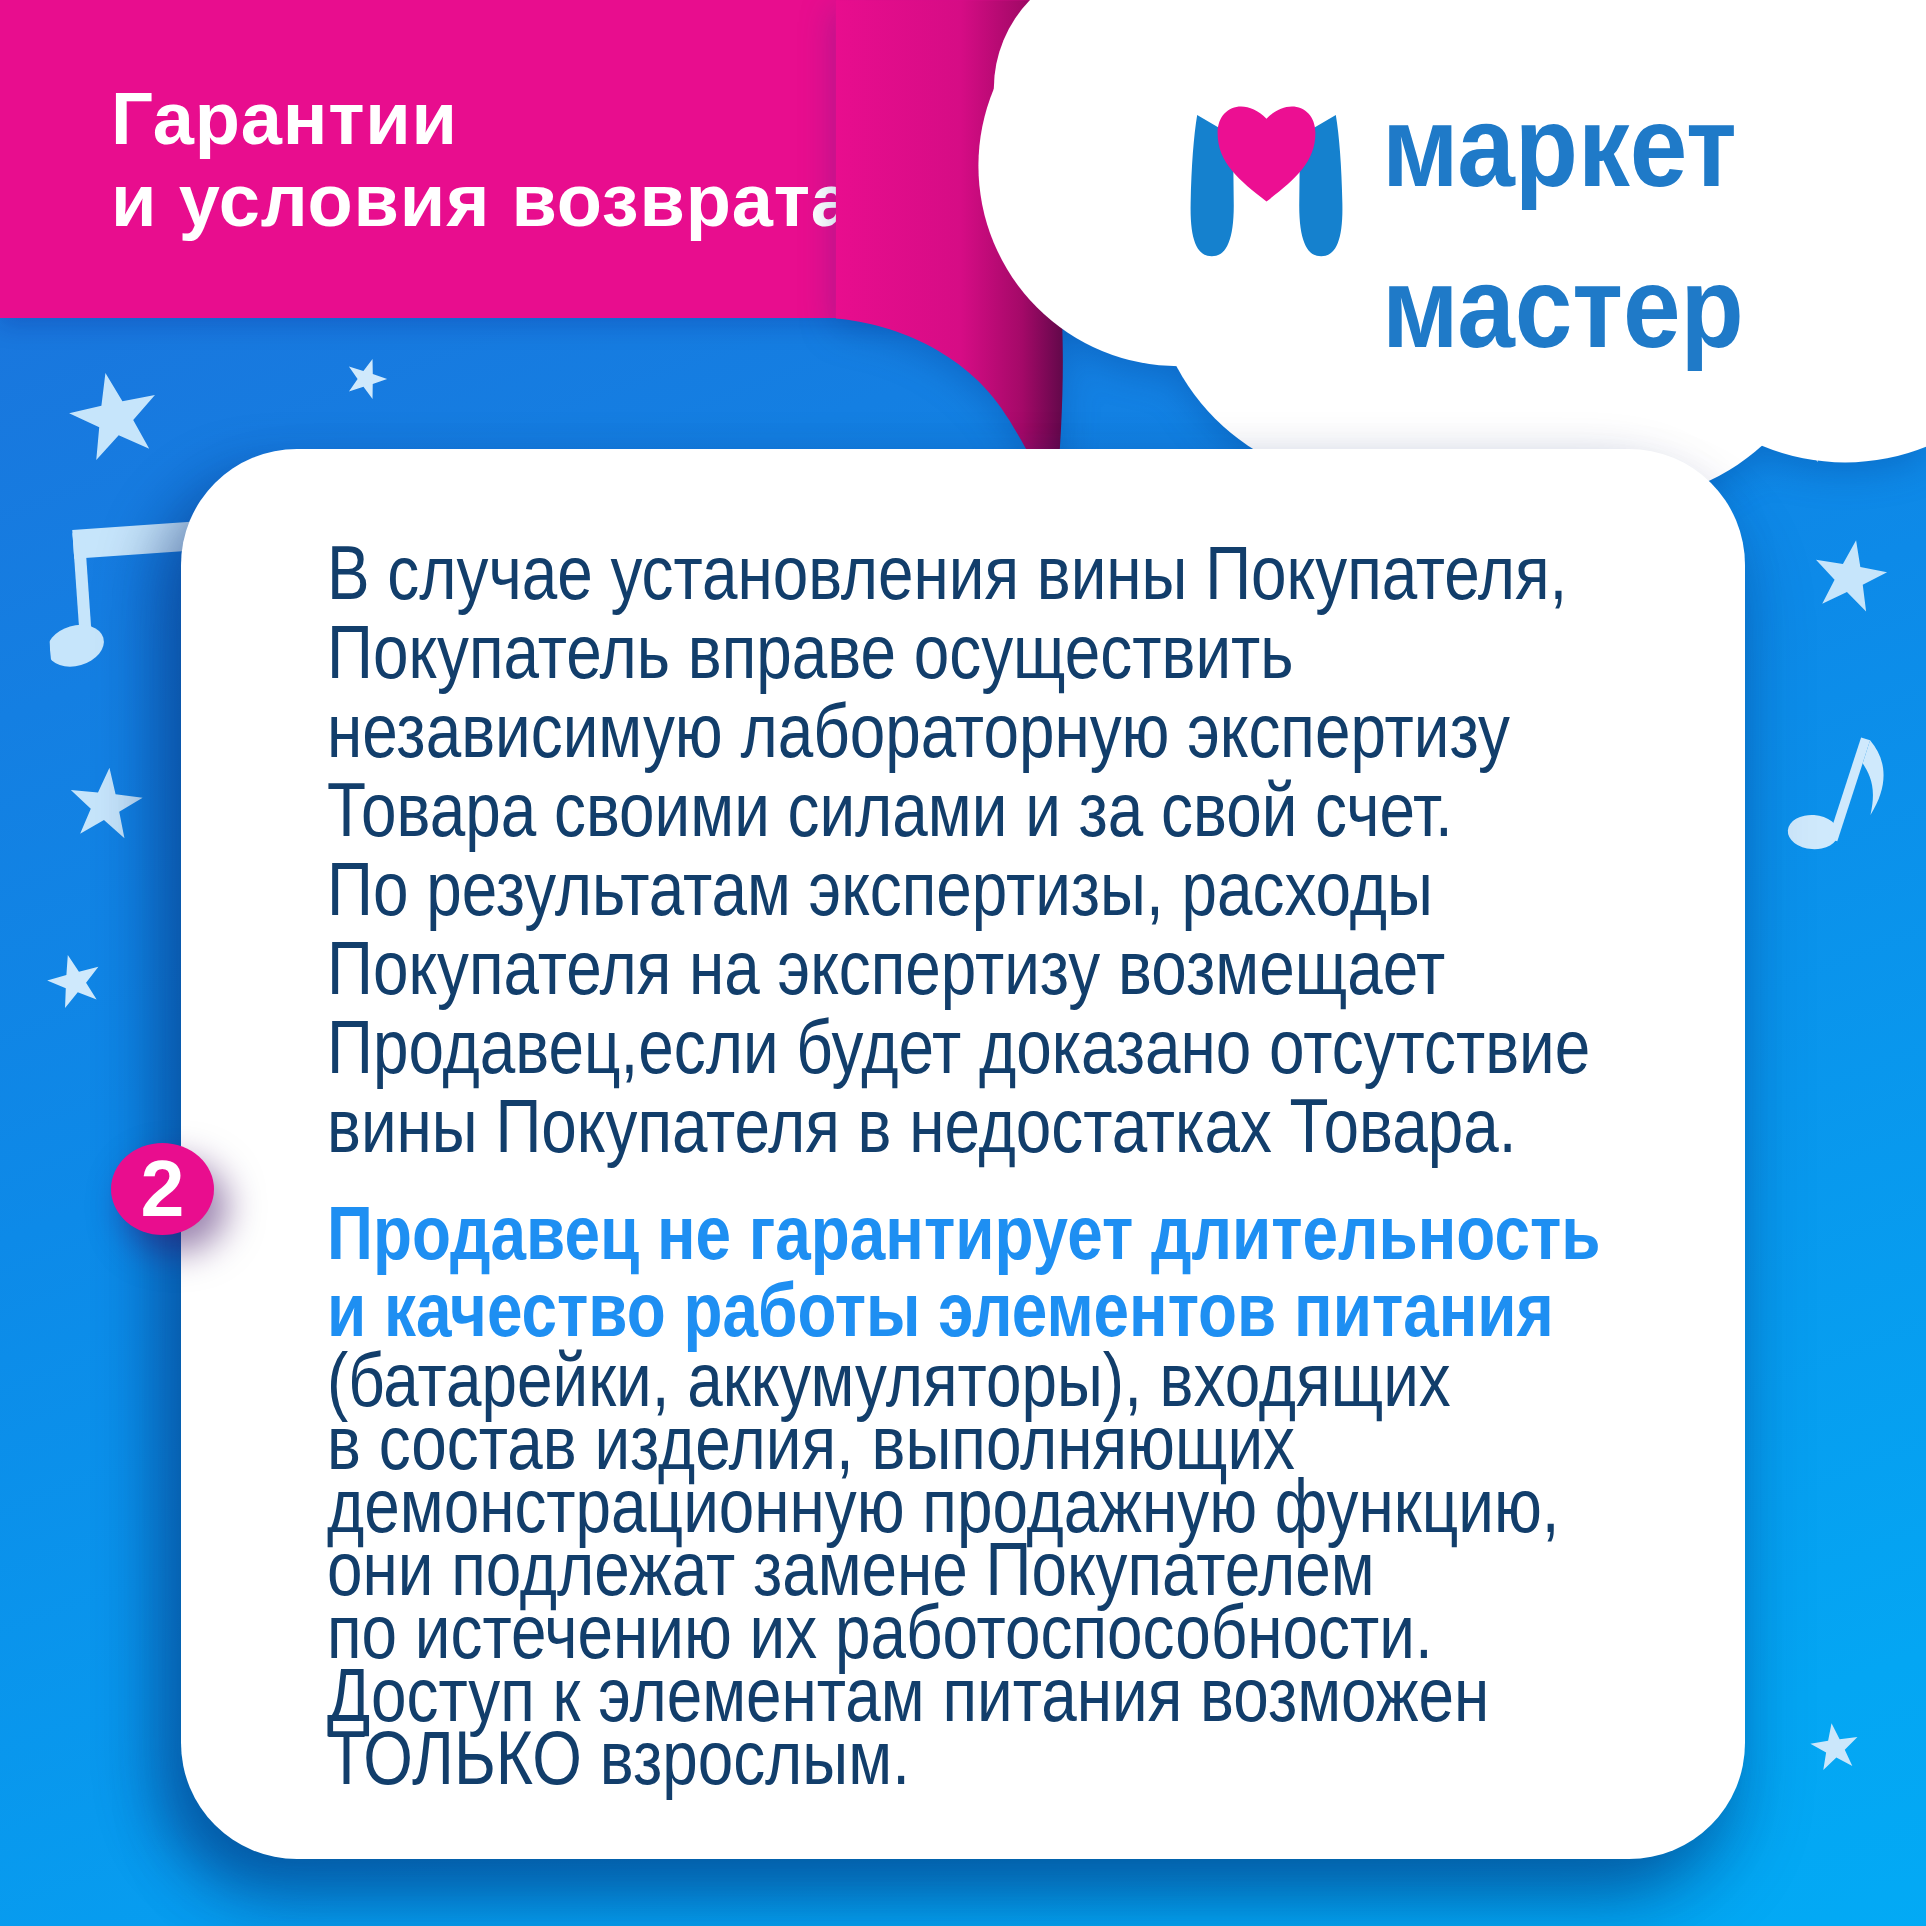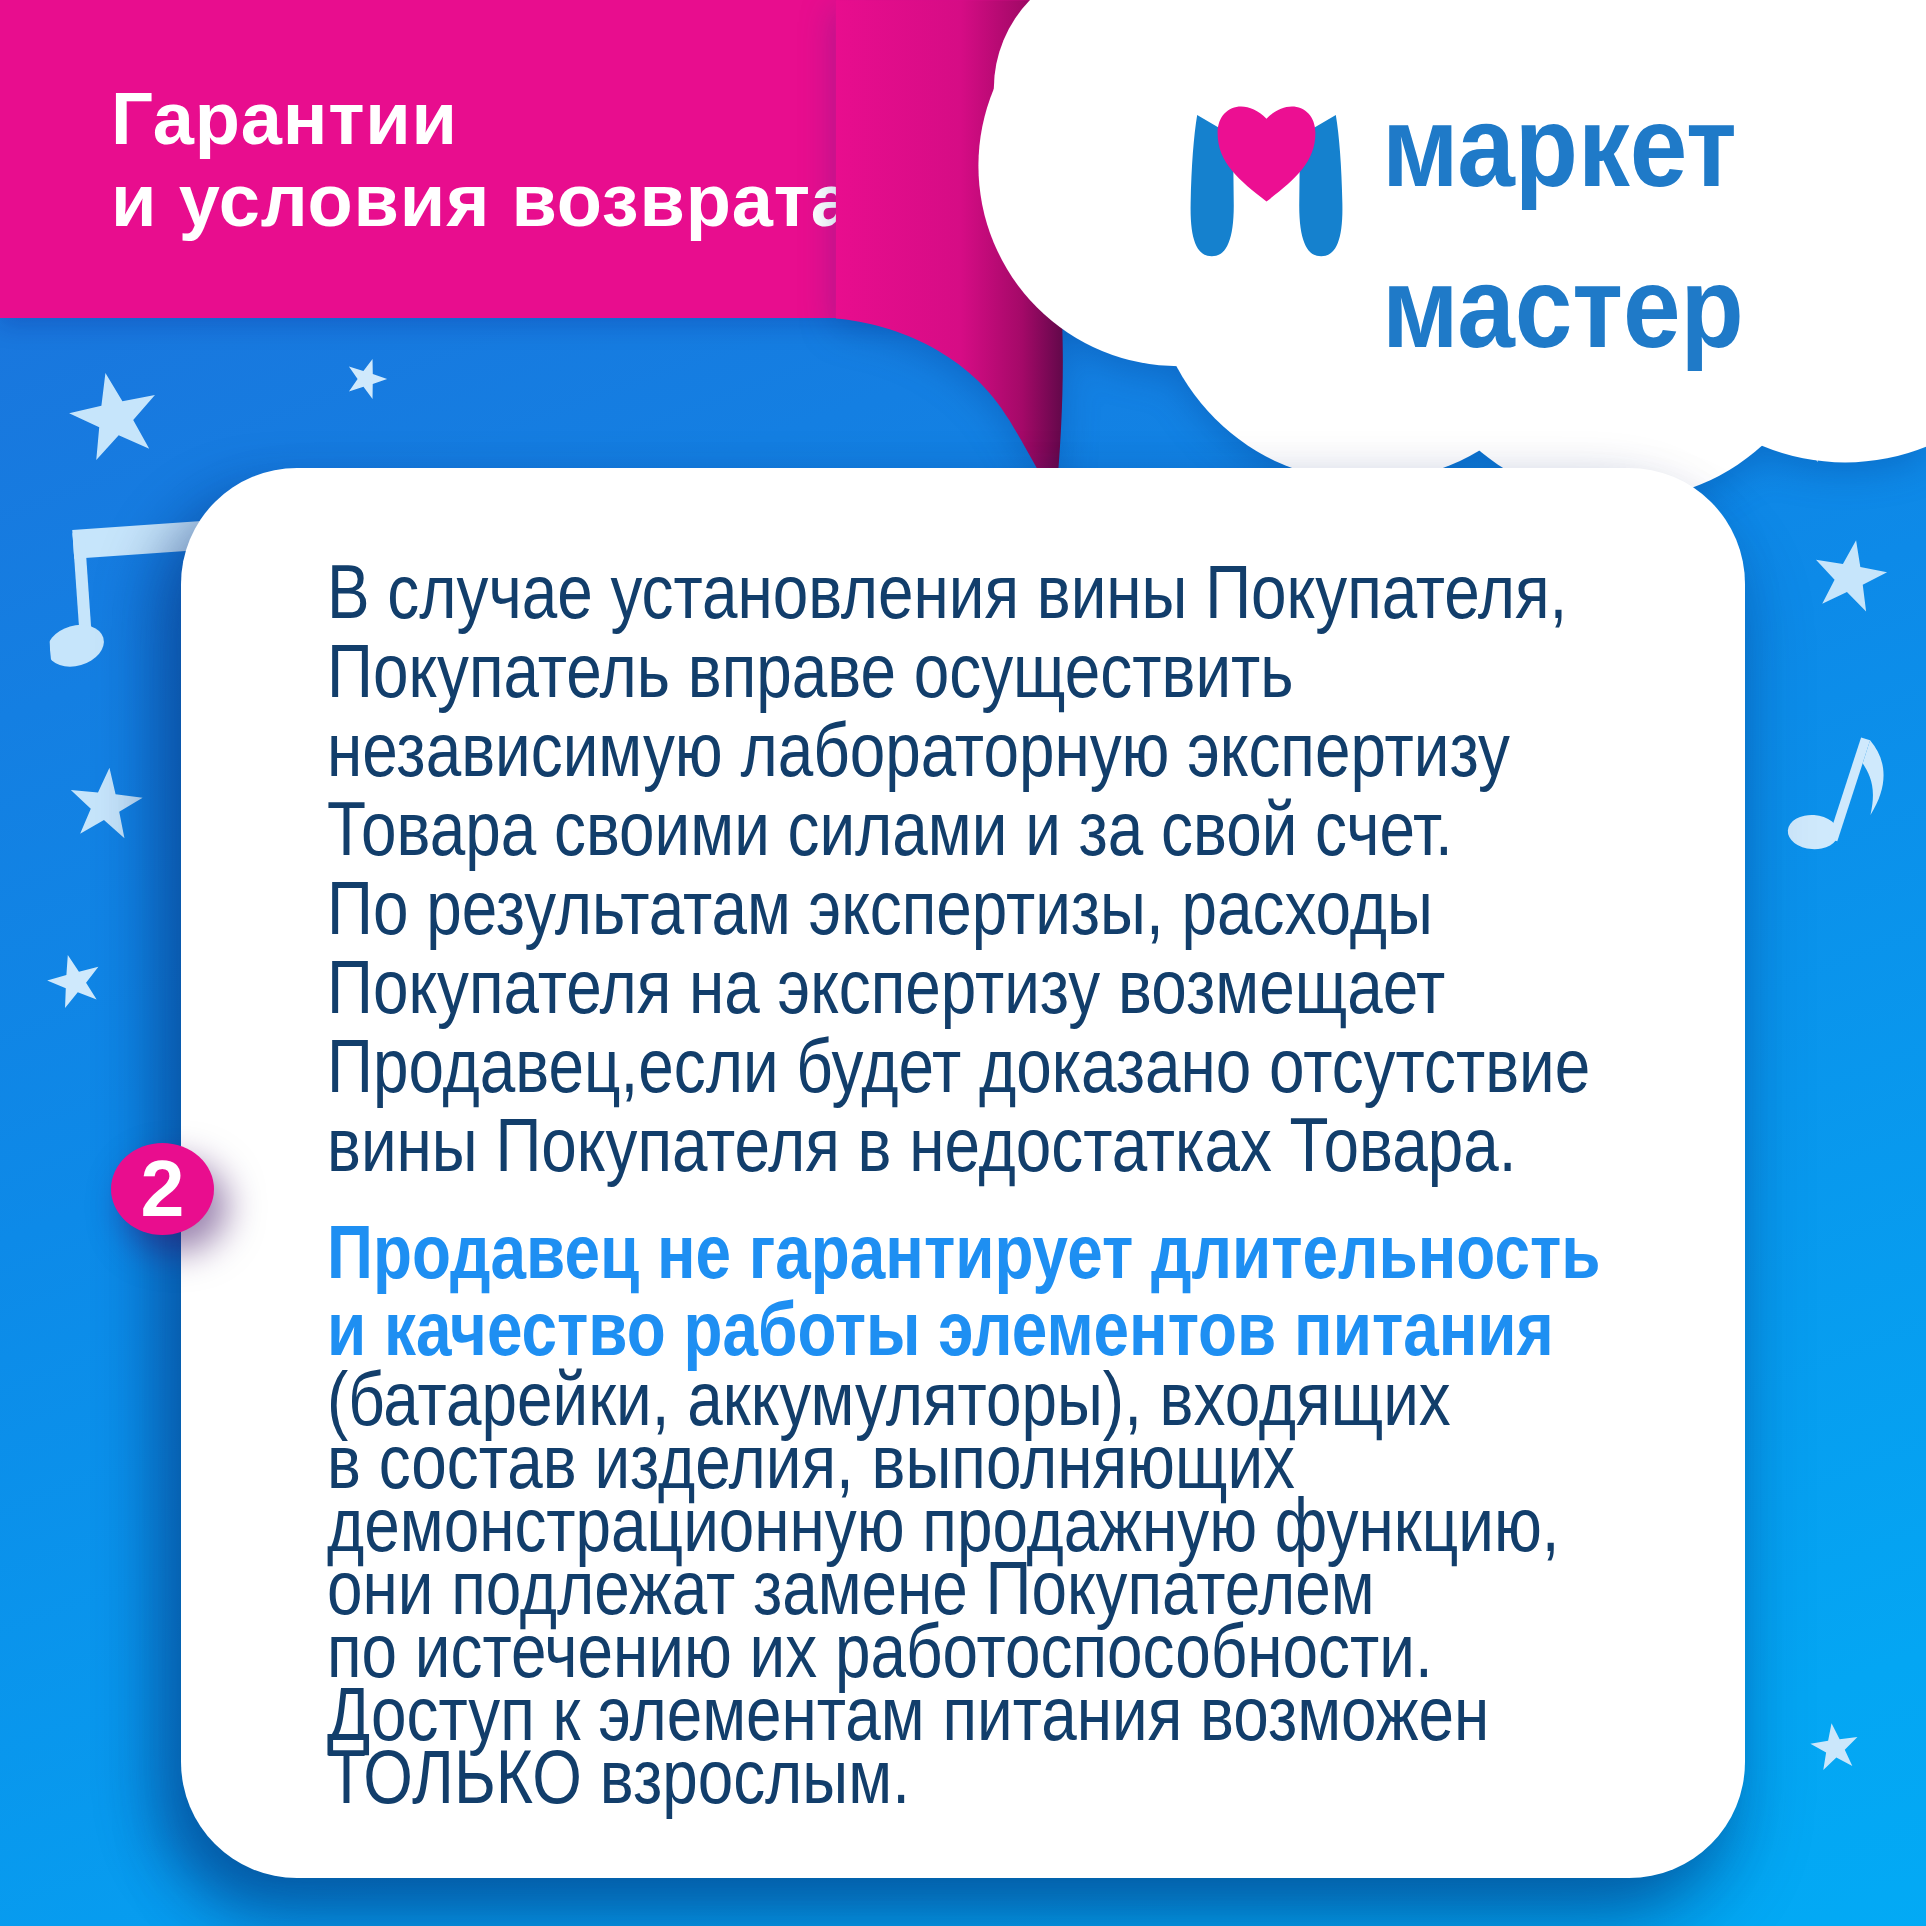--- a/index.html
+++ b/index.html
@@ -28,21 +28,20 @@
   .logo-text{
     position:absolute; left:1382px; top:66px; margin:0;
     color:#1f7ac8; font-size:115px; line-height:161px; font-weight:700;
     white-space:pre-line; transform:scaleX(.90); transform-origin:0 0;
   }
   
   .card{
     position:absolute; left:181px; top:449px; width:1564px; height:1410px;
     background:#ffffff; border-radius:116px;
     box-shadow:-27px 27px 58px rgba(4,35,105,.42), 0 46px 69px rgba(4,35,105,.25);
-    margin-top:19px;
   }
   .card p{margin:0; position:absolute; white-space:pre-line; width:1695px;}
   .condense{transform:scaleX(.84); transform-origin:0 0;}
   .p1{
     left:146px; top:84px; color:#123e6b;
     font-size:76px; line-height:79px; font-weight:400;
   }
   .p2{
     left:146px; top:745px; color:#123e6b;
     font-size:76px; line-height:63px; font-weight:400;

